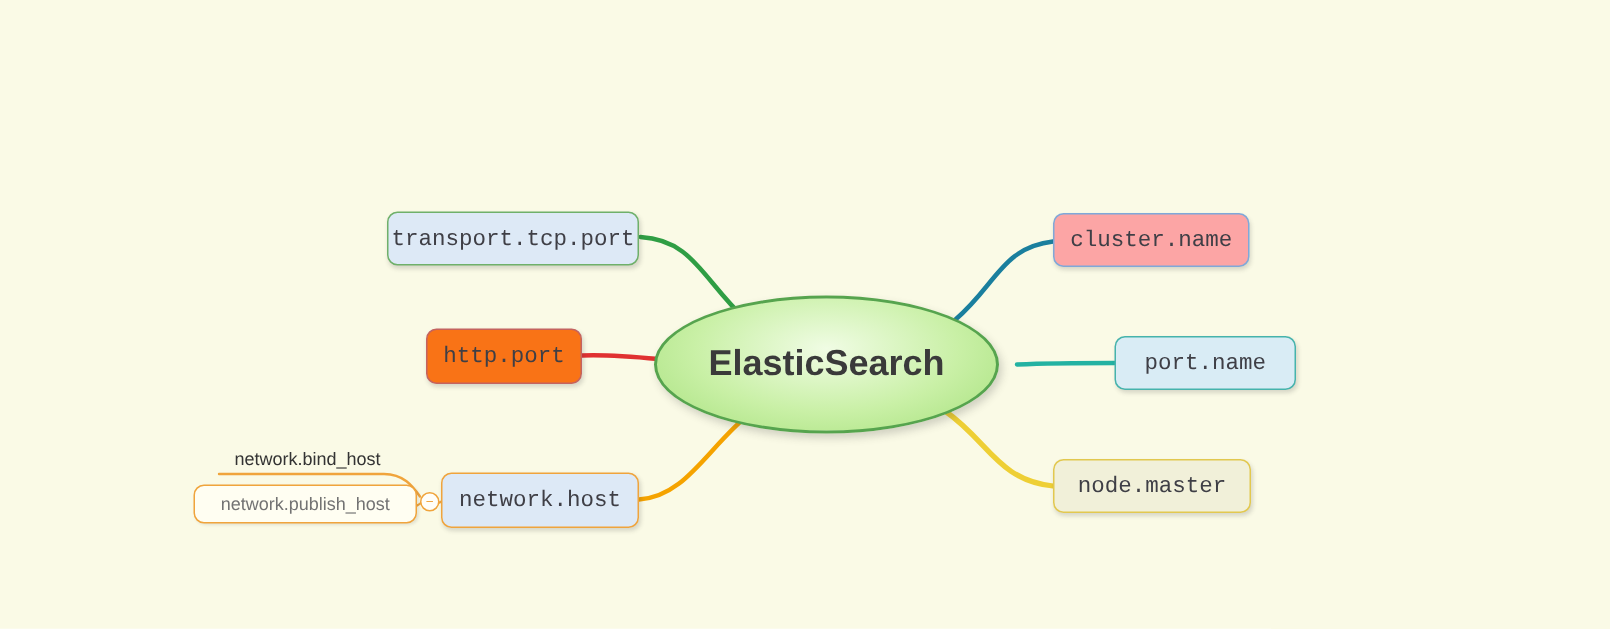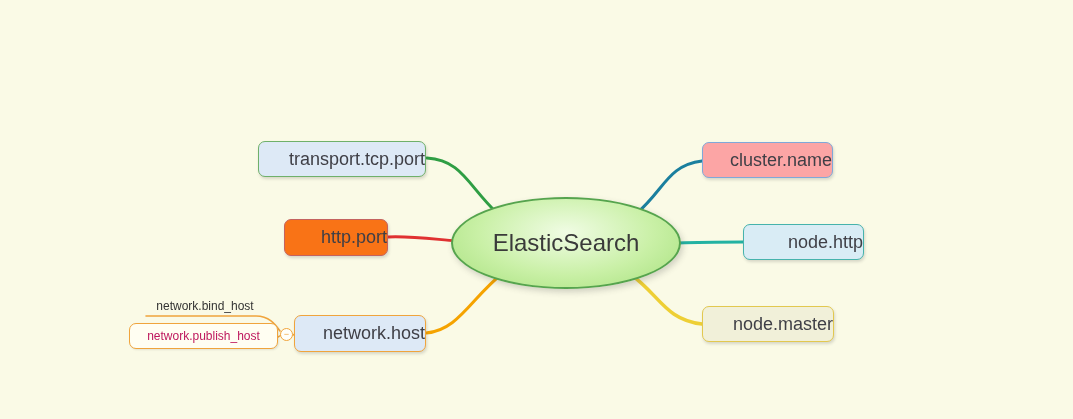--- a/index.html
+++ b/index.html
@@ -8,62 +8,63 @@
     width:1073px; height:419px;
     background:#fafae6;
     font-family:"Liberation Sans", sans-serif;
     overflow:hidden;
   }
   svg.links { position:absolute; left:0; top:0; pointer-events:none; }
   svg.links path { fill:none; stroke-linecap:round; }
 
   .topic {
     position:absolute;
-    display:flex; align-items:center; justify-content:flex-end;
+    display:flex; align-items:center; justify-content:center;
     border-radius:7px;
     border:1.5px solid #888;
     background:#dde9f6;
     box-shadow:1px 2px 3px rgba(60,60,60,0.18);
-    font-size:18px; color:#3f3f46;
+    font-size:15px; color:#3f3f46;
     box-sizing:border-box;
     cursor:default;
+    font-family:Liberation Mono, monospace;
   }
   .t-transport  { left:258px; top:141px; width:168px; height:36px; }
   .t-cluster    { left:702px; top:142px; width:131px; height:36px; }
   .t-http       { left:284px; top:219px; width:104px; height:37px; }
   .t-nodename   { left:743px; top:224px; width:121px; height:36px; }
   .t-network    { left:294px; top:315px; width:132px; height:37px; }
   .t-nodemaster { left:702px; top:306px; width:132px; height:36px; }
 
   .central {
     position:absolute;
-    left:451px; top:197px; width:230px; height:92px;
+    left:436px; top:197px; width:230px; height:92px;
     border-radius:50%;
     background: radial-gradient(ellipse at 50% 38%, #f0fce4 0%, #c9f0a6 55%, #a6e07c 100%);
     border:2px solid #56a44e;
     box-shadow:2px 3px 6px rgba(60,60,60,0.22);
     display:flex; align-items:center; justify-content:center;
-    font-size:24px; font-weight:normal; color:#3a3a3a;
+    font-size:24px; font-weight:bold; color:#3a3a3a;
     box-sizing:border-box;
   }
 
   .child-label {
     position:absolute;
     left:140px; top:299px; width:130px;
     text-align:center;
     font-size:12px; color:#333;
     padding-bottom:4px;
   }
   .child-box {
     position:absolute;
     left:129px; top:323px; width:149px; height:26px;
     border:1.2px solid #f0a43c; border-radius:7px;
     background:#fffef2;
     display:flex; align-items:center; justify-content:center;
-    font-size:12px; color:#be185d;
+    font-size:12px; color:#737373;
     box-sizing:border-box;
     box-shadow:1px 1px 2px rgba(60,60,60,0.12);
   }
   .toggle {
     position:absolute;
     left:280px; top:328px; width:13px; height:13px;
     border:1.2px solid #f0a43c; border-radius:50%;
     background:#fffef8;
     display:flex; align-items:center; justify-content:center;
     font-size:9px; line-height:1; color:#f0a43c;
@@ -98,21 +99,21 @@
 
   <div class="topic t-cluster" style="border-color: rgb(127, 168, 217); background-color: #fca5a5;">
     <span>cluster.name</span>
   </div>
 
   <div class="topic t-http" style="border-color: rgb(196, 99, 95); background-color: #f97316;">
     <span>http.port</span>
   </div>
 
   <div class="topic t-nodename" style="border-color: rgb(70, 179, 172); background-color: rgb(217, 236, 245);">
-    <span>node.http</span>
+    <span>port.name</span>
   </div>
 
   <div class="topic t-nodemaster" style="border-color: rgb(226, 200, 79); background-color: rgb(241, 240, 217);">
     <span>node.master</span>
   </div>
 
   <div class="topic t-network" style="border-color: rgb(240, 164, 60); background-color: rgb(221, 233, 246);">
     <span>network.host</span>
   </div>
 

